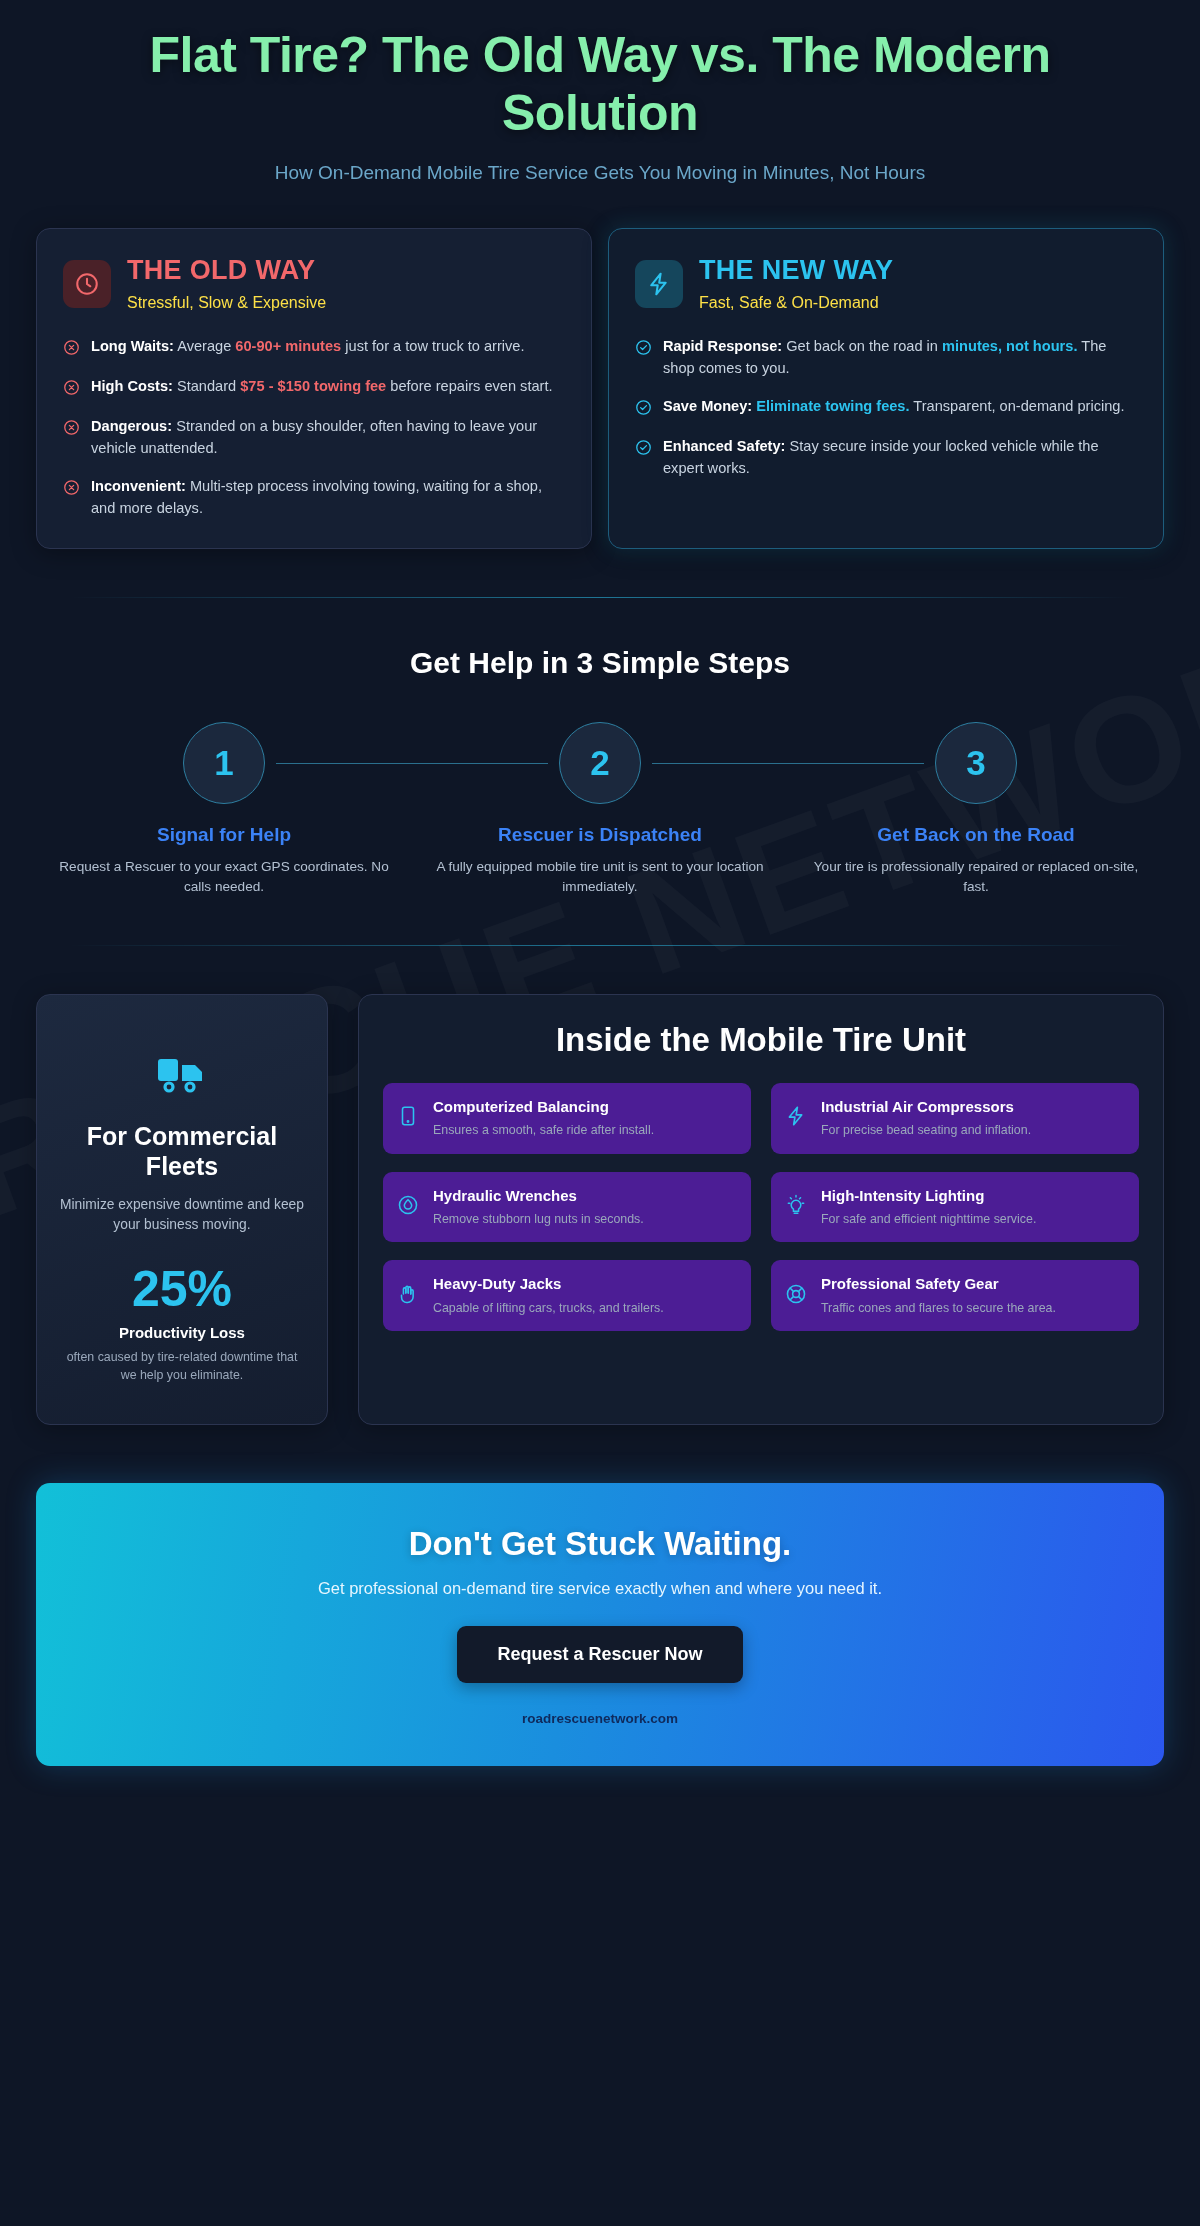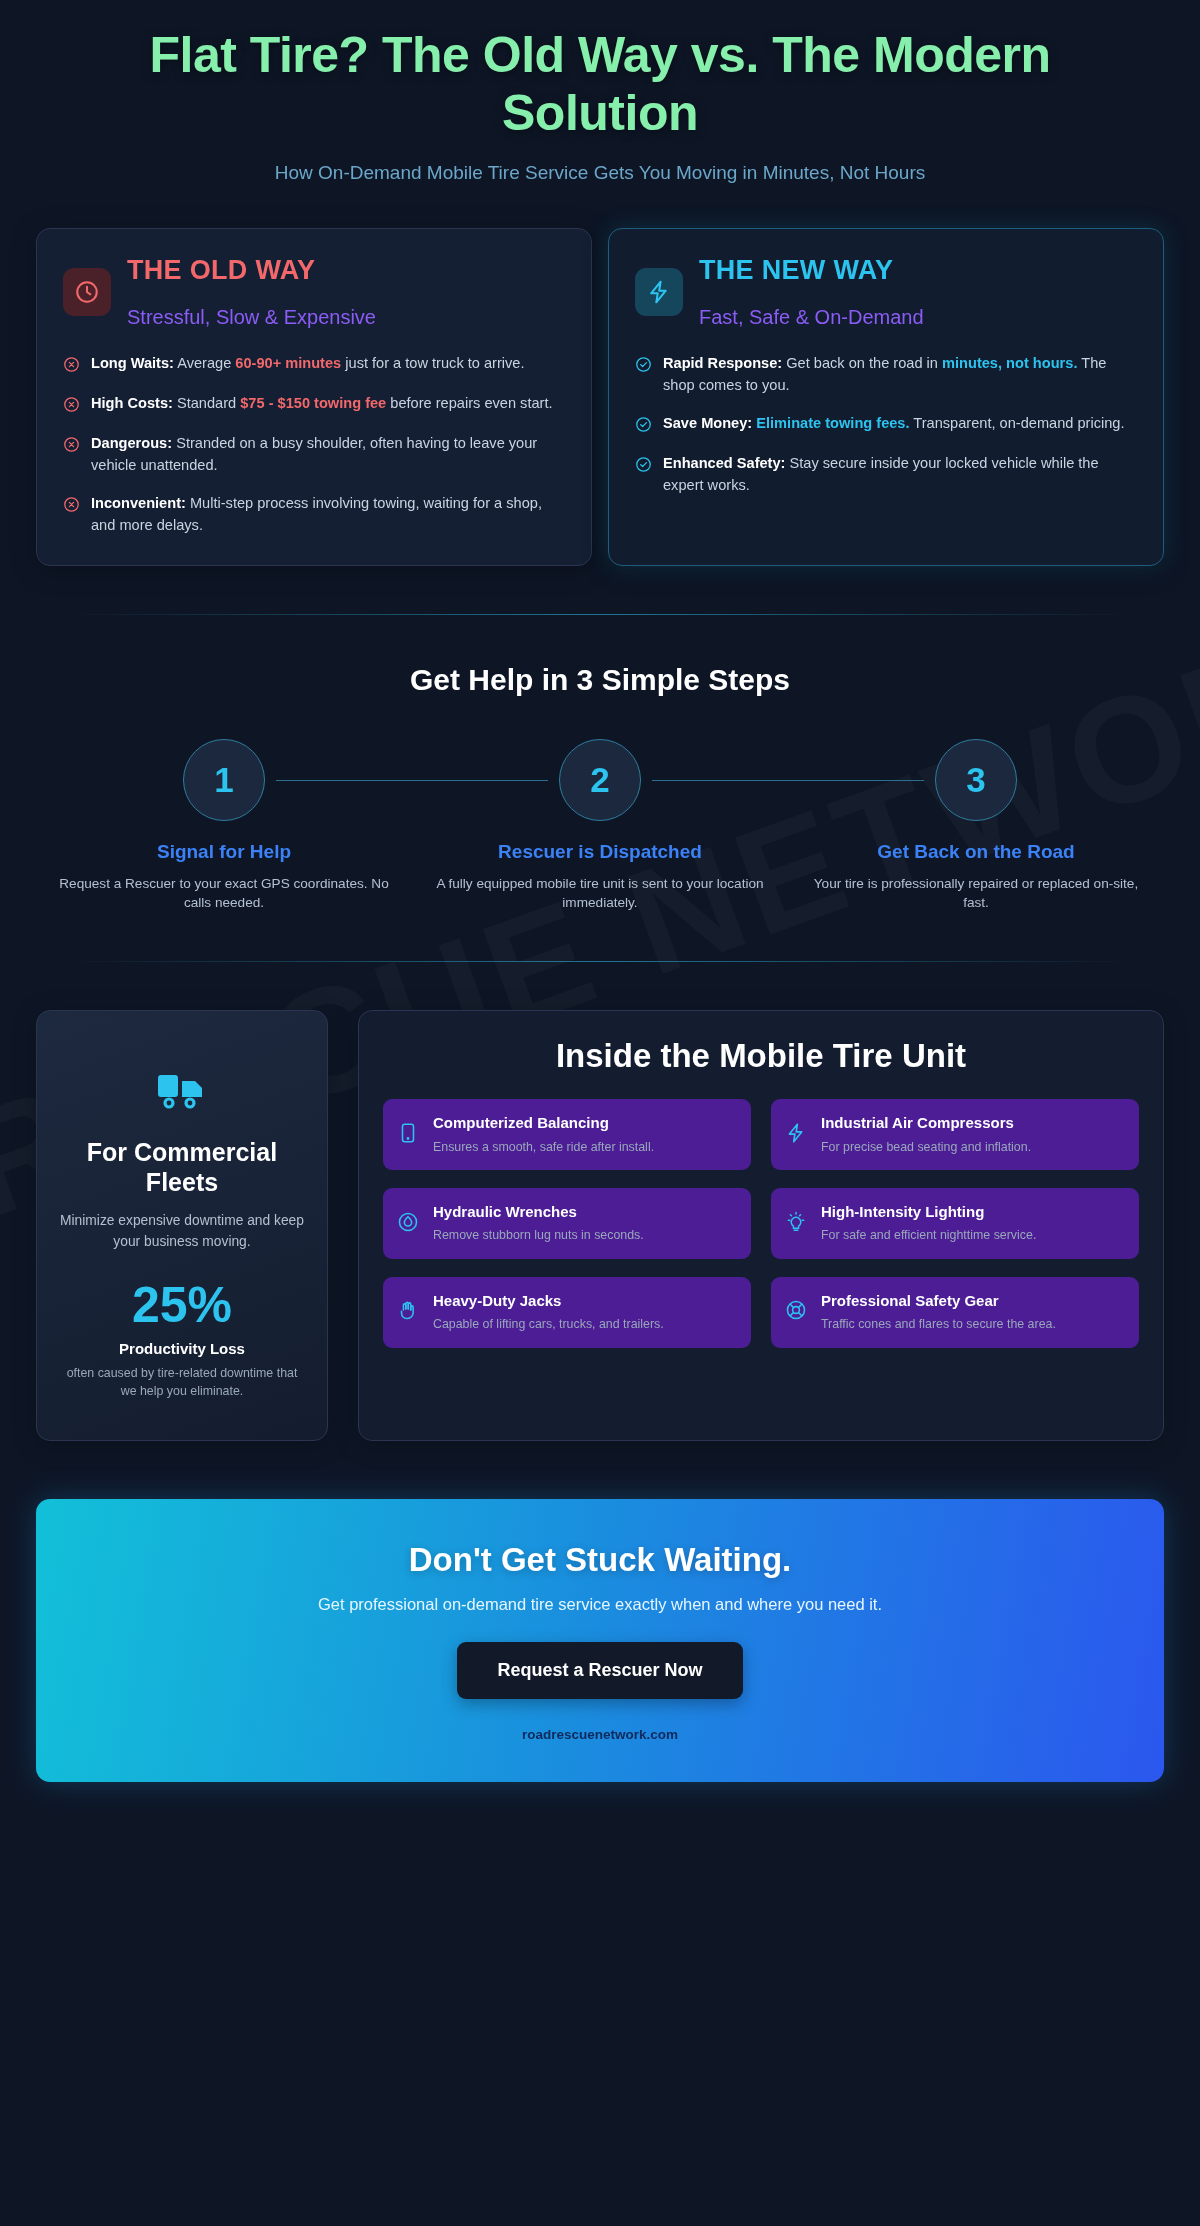--- a/index.html
+++ b/index.html
@@ -83,21 +83,21 @@
     border-radius: 11px;
     display: flex; align-items: center; justify-content: center;
     flex: 0 0 48px;
   }
   .cmp-badge.old { background: #4a2128; }
   .cmp-badge.new { background: #15465c; }
   .cmp-titles { line-height: 1.15; }
   .cmp-title { font-size: 27px; font-weight: 800; letter-spacing: 0.3px; }
   .cmp-title.old { color: #f2686b; }
   .cmp-title.new { color: #2cc3ef; }
-  .cmp-sub { font-size: 20px; color: #8b5cf6; margin-top: 20px; font-weight: 400; }
+  .cmp-sub { font-size: 16px; color: #fde047; margin-top: 8px; font-weight: 400; }
 
   .bullets { display: flex; flex-direction: column; gap: 16px; }
   .bullet { display: flex; gap: 11px; align-items: flex-start; }
   .bullet-icon { flex: 0 0 17px; margin-top: 3px; }
   .bullet-text {
     font-size: 14.6px;
     line-height: 1.5;
     color: #c9d4e1;
   }
   .bullet-text b { color: #ffffff; font-weight: 700; }

